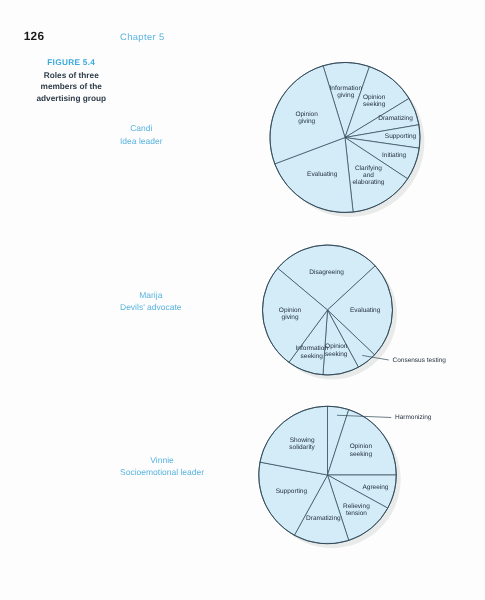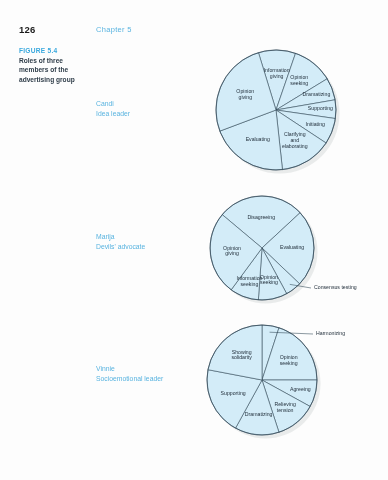--- a/index.html
+++ b/index.html
@@ -11,20 +11,21 @@
     width: 388px;
     height: 480px;
     position: relative;
     font-family: "Liberation Sans", sans-serif;
     overflow: hidden;
   }
   .page {
     position: absolute;
     inset: 0;
     background: #fdfdfd;
+    text-align: center;
   }
   
   .folio {
     position: absolute;
     left: 19px;
     top: 24px;
     font-size: 9.5px;
     font-weight: bold;
     color: #1a1a1a;
     letter-spacing: 0.2px;

